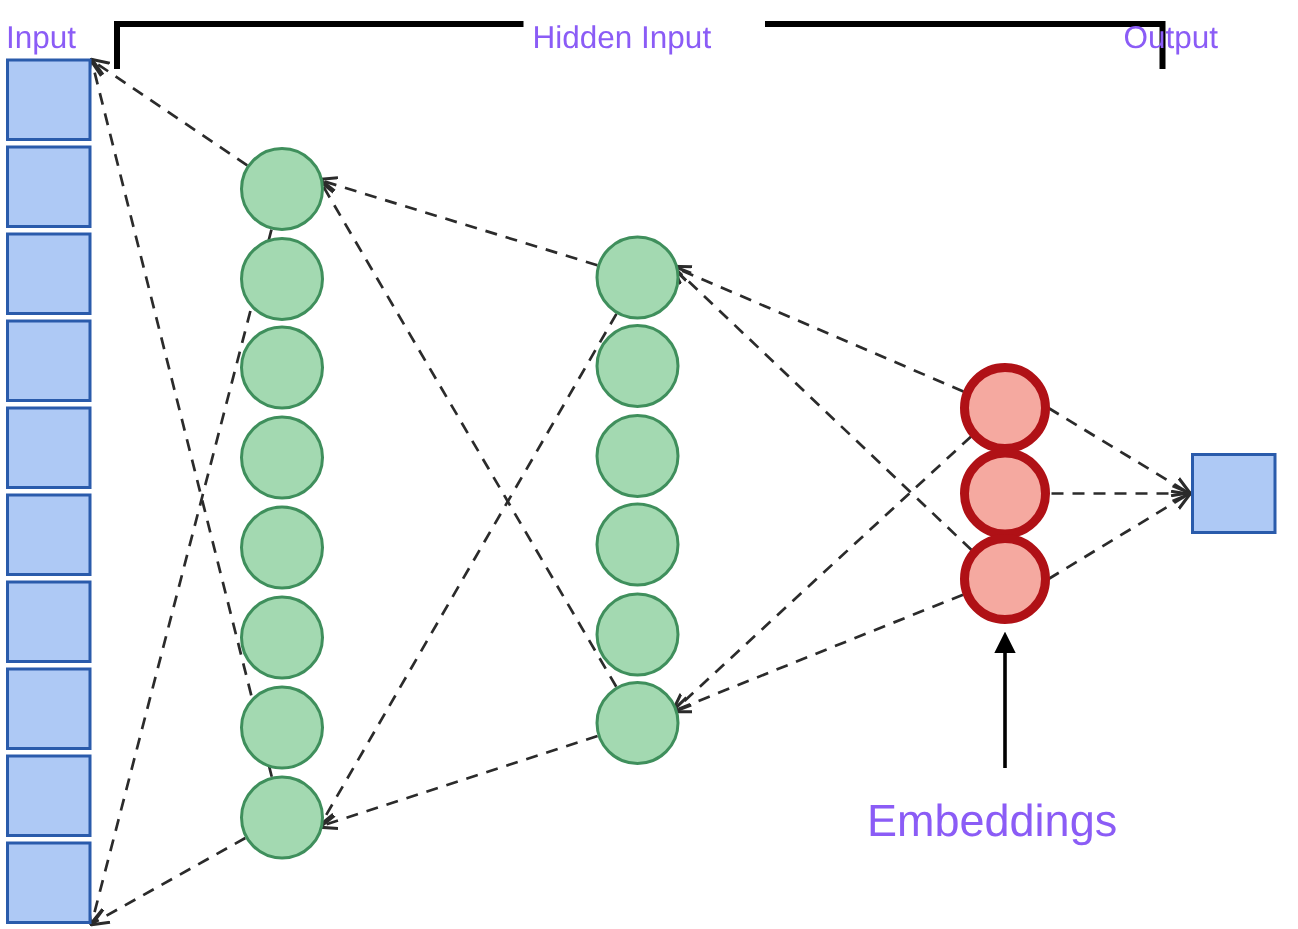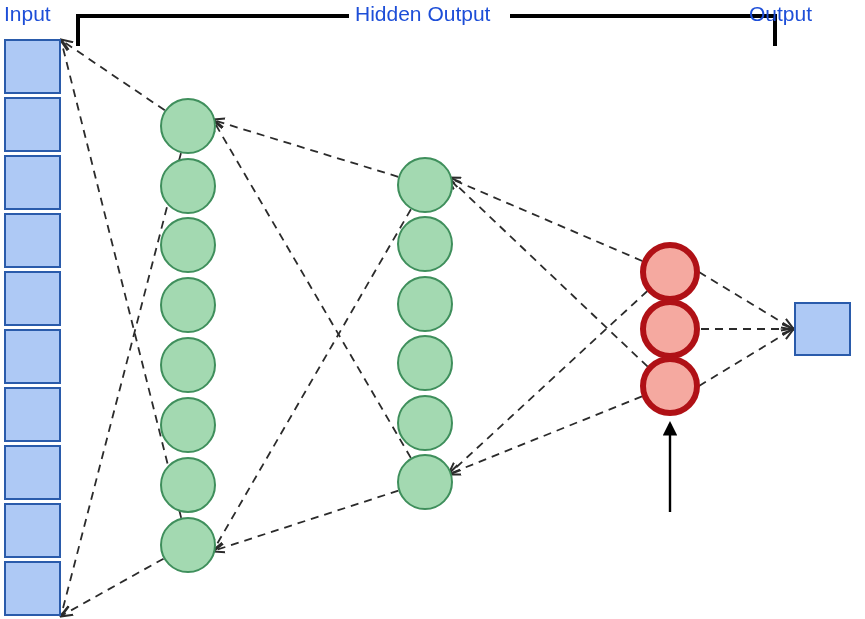--- a/index.html
+++ b/index.html
@@ -6,23 +6,24 @@
   body{
     width:865px;height:619px;position:relative;overflow:hidden;
     font-family:"Liberation Sans","DejaVu Sans",sans-serif;
     color:#1a1a1a;
   }
   #diagram-root{position:absolute;inset:0;}
   svg.layer{position:absolute;top:0;left:0;width:865px;height:619px;}
   .label{
     position:absolute;
     font-size:21px;
-    color:#1d4ed8;
+    color:#8b5cf6;
     white-space:nowrap;
     line-height:1;
+    margin-top:12px;
   }
   #label-input{left:4px;top:3px;}
   #label-hidden{left:351px;top:3px;background:#ffffff;padding:0 4px;}
   #label-output{left:749px;top:3px;}
   #label-embeddings{left:578px;top:521px;font-size:30px;}
 </style>
 </head>
 <body>
 
 <div id="diagram-root">
@@ -111,16 +112,17 @@
     <g>
       <rect x="795" y="303" width="55" height="52" fill="#aec9f5" stroke="#2a5bab" stroke-width="2"></rect>
     </g>
 
     <g>
       <line x1="670" y1="512" x2="670" y2="424" stroke="#000000" stroke-width="2.4" marker-end="url(#ah-solid)"></line>
     </g>
   </svg>
 
   <div class="label" id="label-input">Input</div>
-  <div class="label" id="label-hidden">Hidden Output</div>
+  <div class="label" id="label-hidden">Hidden Input</div>
   <div class="label" id="label-output">Output</div>
+  <div class="label" id="label-embeddings">Embeddings</div>
 
 </div>
 
 </body></html>

